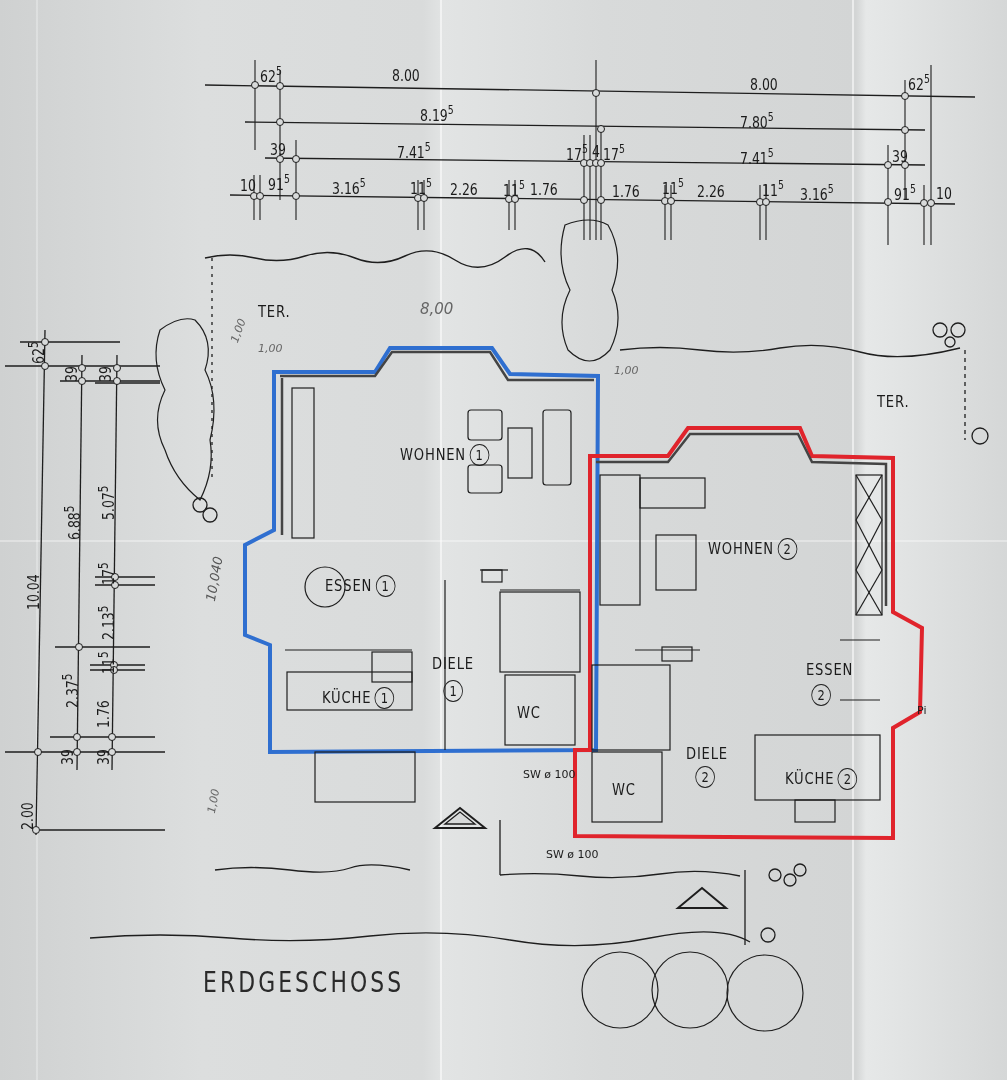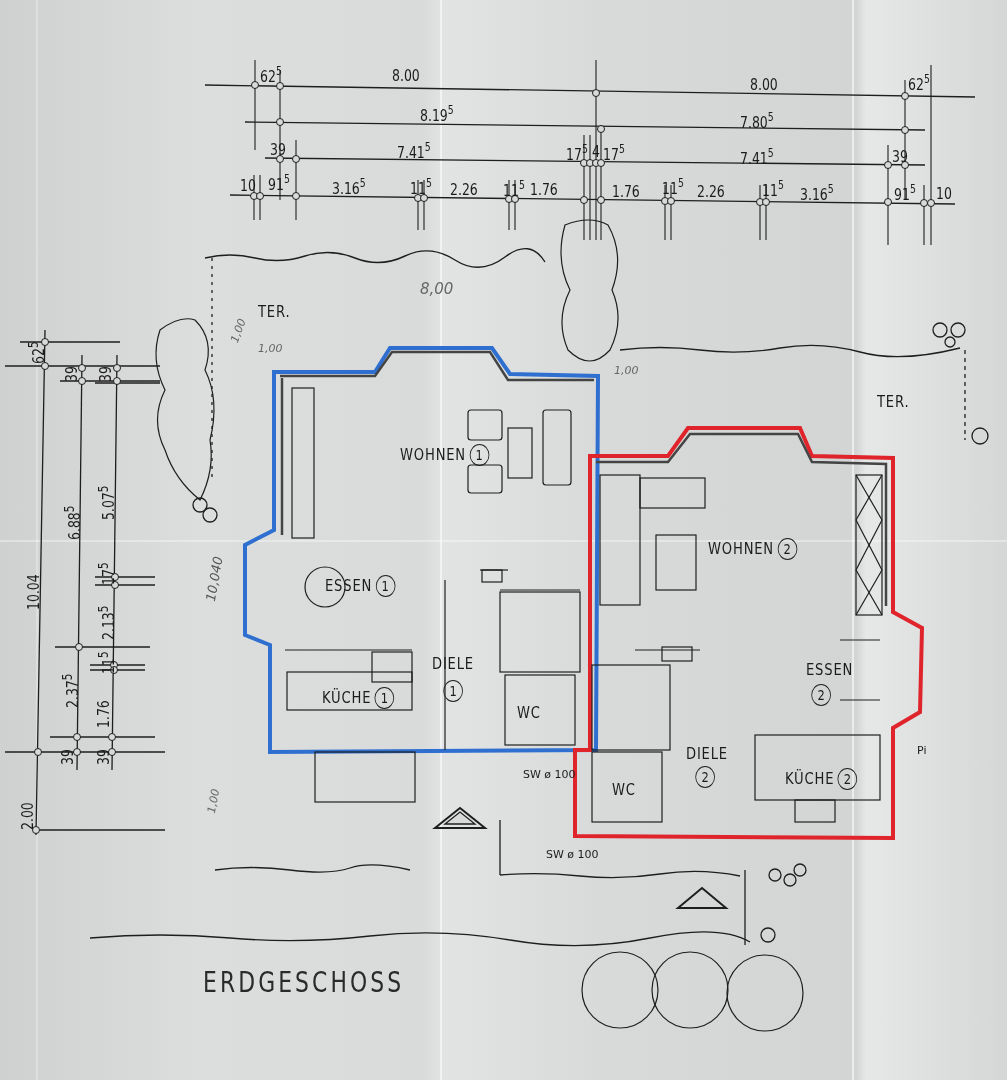--- a/index.html
+++ b/index.html
@@ -253,29 +253,29 @@
 <div class="vdim" style="left:96px; top:382px"><span>39</span></div>
 <div class="vdim" style="left:96px; top:520px"><span>5.07</span><sup>5</sup></div>
 <div class="vdim" style="left:96px; top:585px"><span>17</span><sup>5</sup></div>
 <div class="vdim" style="left:96px; top:640px"><span>2.13</span><sup>5</sup></div>
 <div class="vdim" style="left:96px; top:674px"><span>11</span><sup>5</sup></div>
 <div class="vdim" style="left:94px; top:728px"><span>1.76</span></div>
 <div class="vdim" style="left:94px; top:765px"><span>39</span></div>
 
 <div class="lbl room" style="left:258px; top:302px">TER.</div>
 <div class="lbl room" style="left:877px; top:392px">TER.</div>
-<div class="lbl small" style="left:420px; top:280px; color:#666; font-style:italic; font-size:15px">8,00</div>
+<div class="lbl small" style="left:420px; top:300px; color:#666; font-style:italic; font-size:15px">8,00</div>
 <div class="lbl small" style="left:258px; top:342px; color:#666; font-style:italic">1,00</div>
 <div class="lbl small" style="left:228px; top:340px; color:#666; font-style:italic; transform:rotate(-70deg)">1,00</div>
 <div class="lbl small" style="left:203px; top:600px; color:#555; font-style:italic; font-size:13px; transform:rotate(-80deg)">10,040</div>
 <div class="lbl small" style="left:205px; top:812px; color:#666; font-style:italic; transform:rotate(-80deg)">1,00</div>
 <div class="lbl small" style="left:614px; top:364px; color:#666; font-style:italic">1,00</div>
 <div class="lbl small" style="left:523px; top:768px">SW ø 100</div>
 <div class="lbl small" style="left:546px; top:848px">SW ø 100</div>
-<div class="lbl small" style="left:917px; top:744px">Pi</div>
+<div class="lbl small" style="left:917px; top:704px">Pi</div>
 
 <div class="lbl room" style="left:400px; top:444px"><span>WOHNEN</span><span class="circ">1</span></div>
 <div class="lbl room" style="left:325px; top:575px"><span>ESSEN</span><span class="circ">1</span></div>
 <div class="lbl room" style="left:322px; top:687px"><span>KÜCHE</span><span class="circ">1</span></div>
 <div class="lbl room" style="left:432px; top:654px"><span>DIELE</span></div>
 <div class="lbl room" style="left:440px; top:680px"><span class="circ">1</span></div>
 <div class="lbl room" style="left:517px; top:703px"><span>WC</span></div>
 
 <div class="lbl room" style="left:708px; top:538px"><span>WOHNEN</span><span class="circ">2</span></div>
 <div class="lbl room" style="left:806px; top:660px"><span>ESSEN</span></div>

